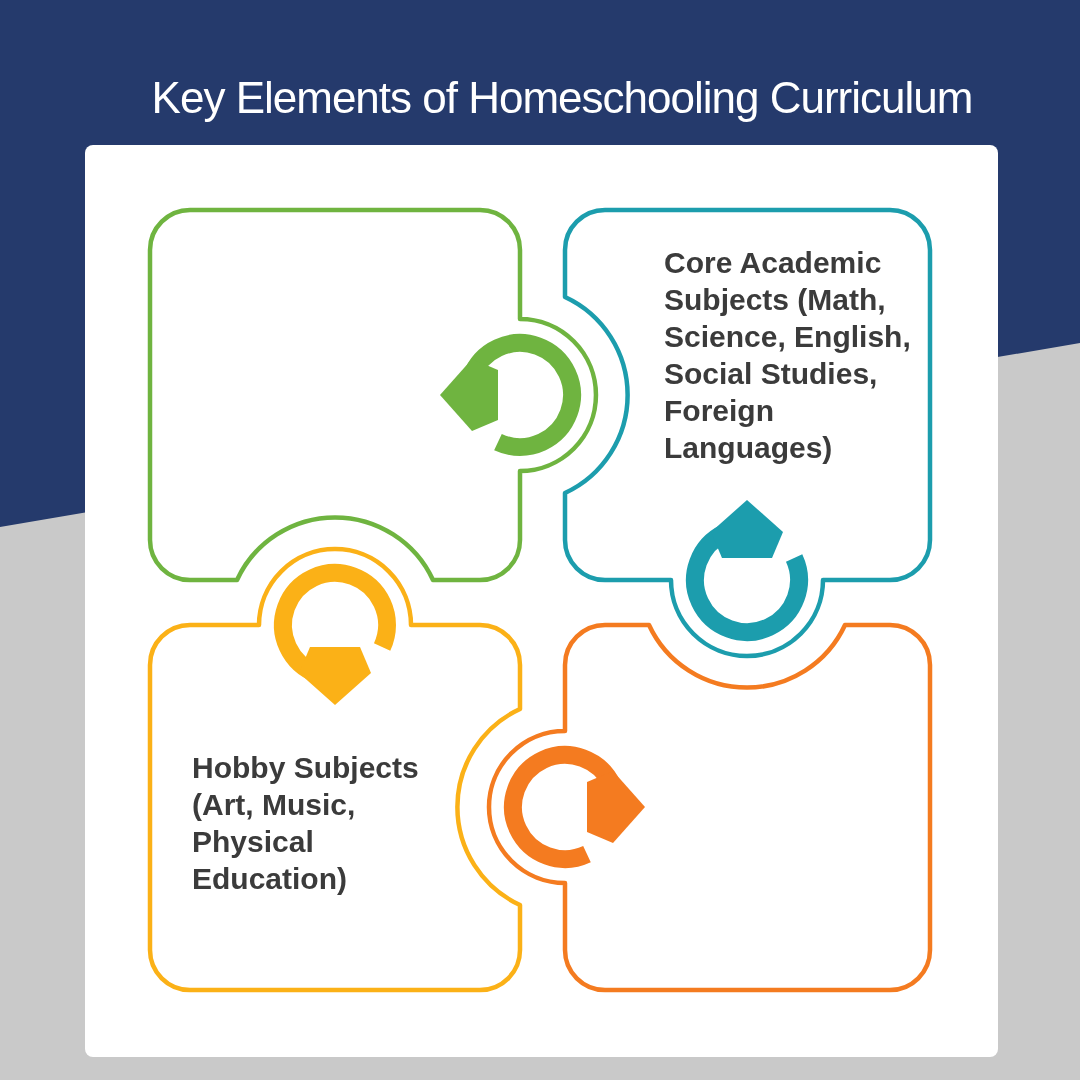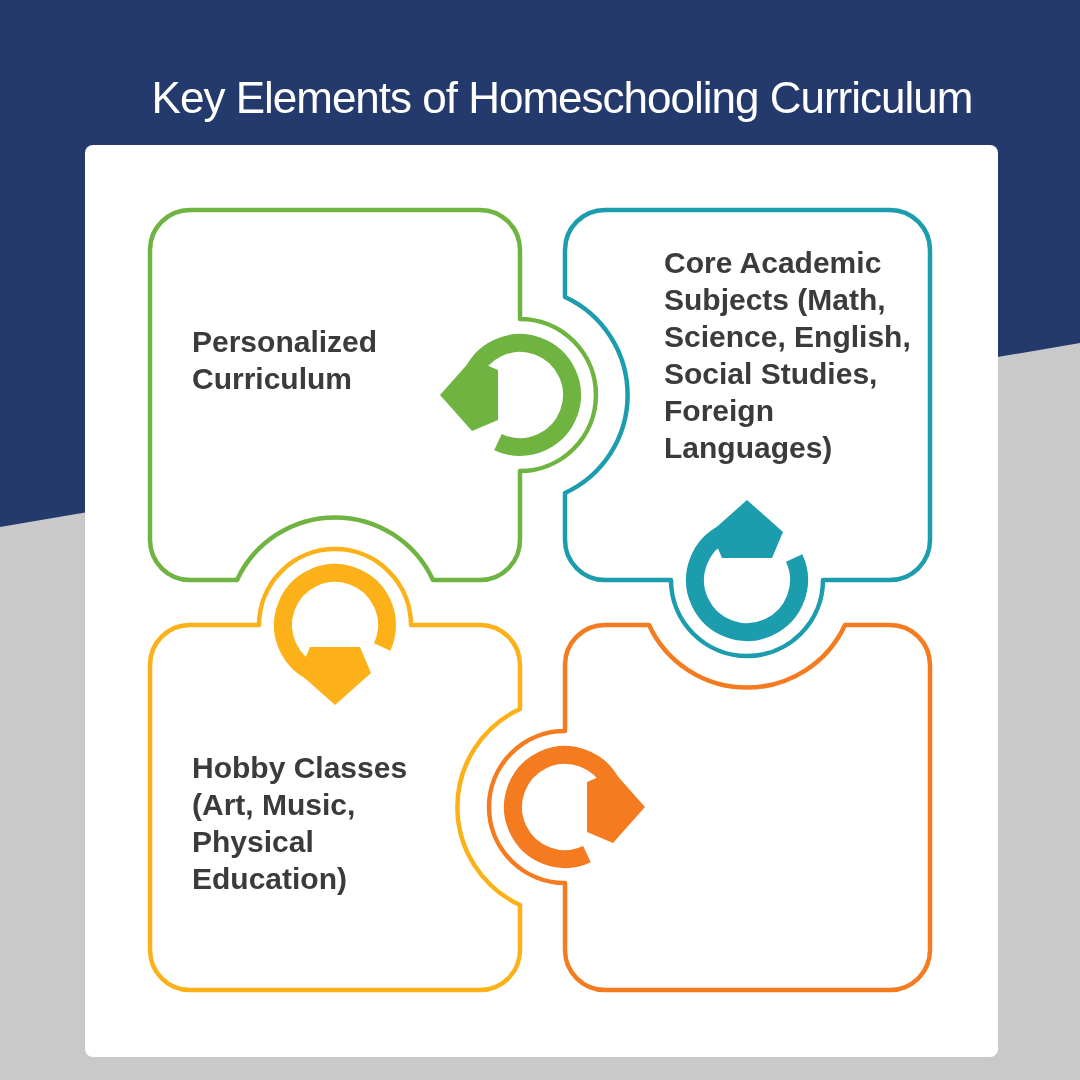--- a/index.html
+++ b/index.html
@@ -84,25 +84,23 @@
       <circle r="52" stroke-width="18" fill="none" stroke-dasharray="290 37" transform="rotate(65)" stroke="#fbb117"></circle>
       <polygon points="0,-80 36,-48 25,-22 -25,-22 -36,-48" transform="rotate(180)" fill="#fbb117"></polygon>
     </g>
 
     <g transform="translate(480,662)">
       <circle r="52" stroke-width="18" fill="none" stroke-dasharray="290 37" transform="rotate(65)" stroke="#f47b20"></circle>
       <polygon points="0,-80 36,-48 25,-22 -25,-22 -36,-48" transform="rotate(90)" fill="#f47b20"></polygon>
     </g>
   </svg>
 
-  <div class="piece-label label-1">Personalized
-Curriculum</div>
   <div class="piece-label label-2">Core Academic
 Subjects (Math,
 Science, English,
 Social Studies,
 Foreign
 Languages)</div>
-  <div class="piece-label label-3">Hobby Classes
+  <div class="piece-label label-3">Hobby Subjects
 (Art, Music,
 Physical
 Education)</div>
 </div>
 
 </body></html>

